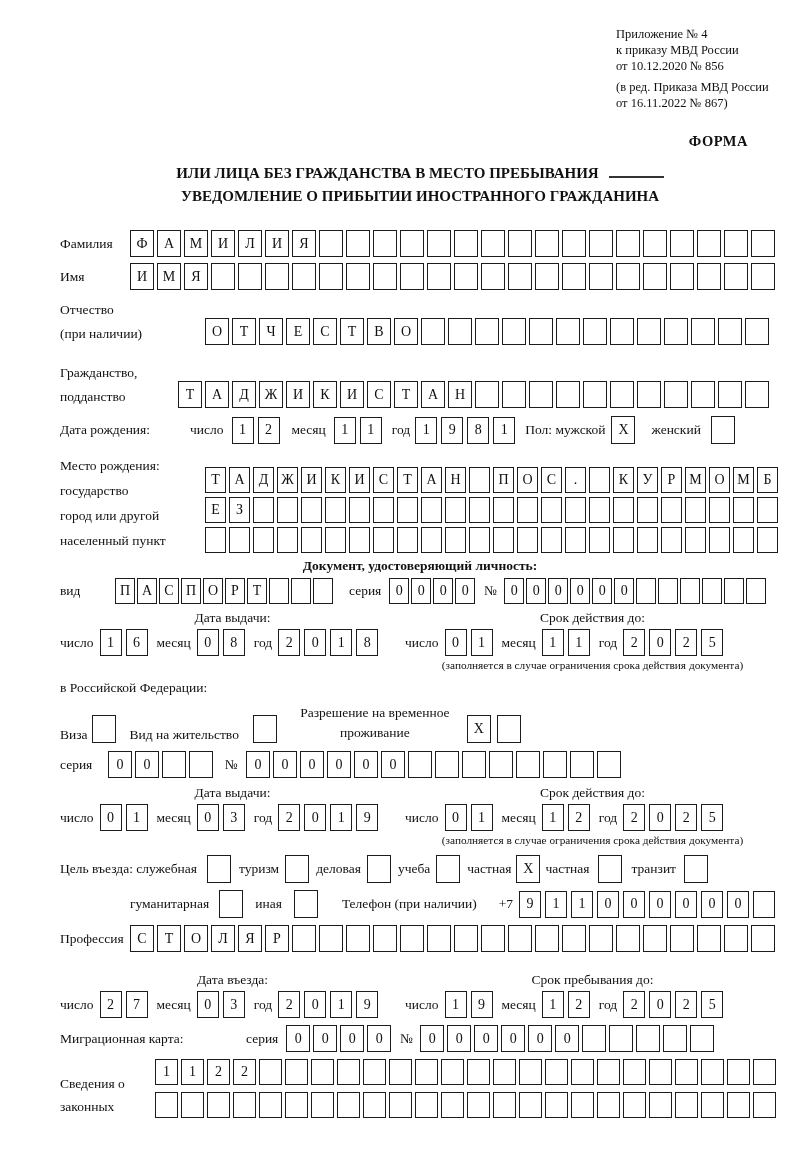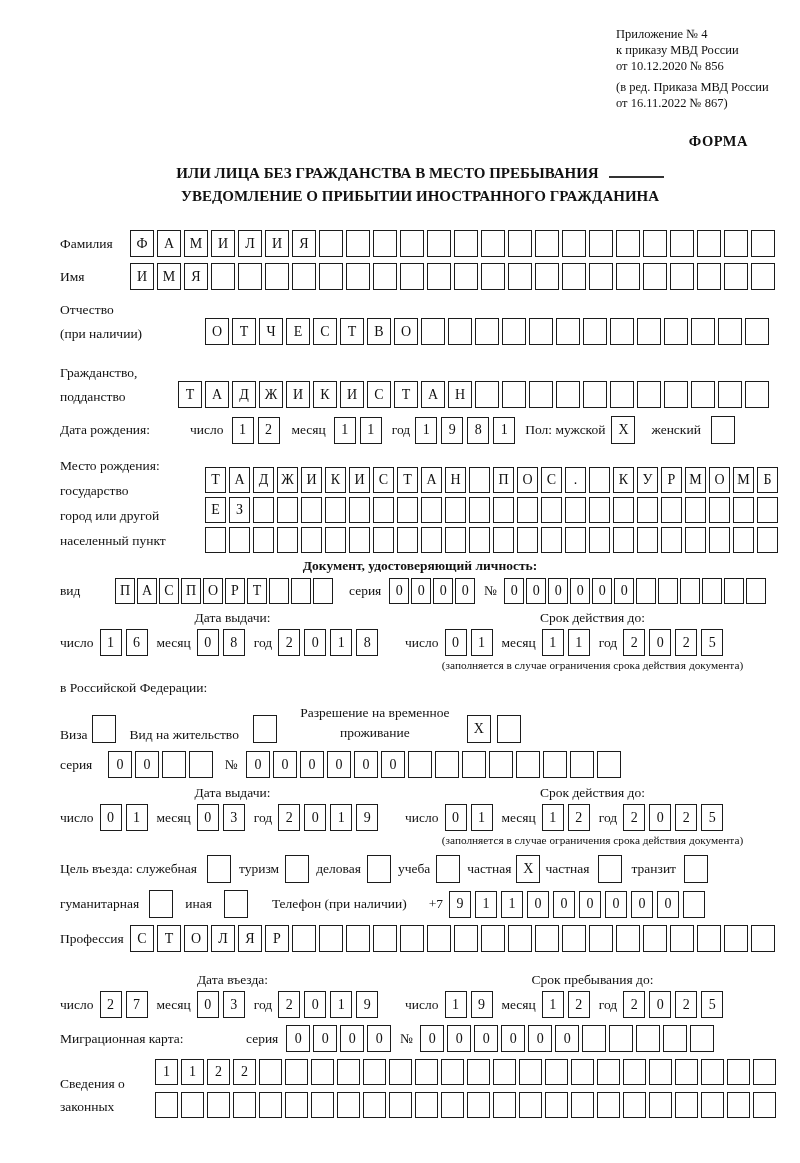--- a/index.html
+++ b/index.html
@@ -527,21 +527,21 @@
     <span style="margin-left:5px">частная</span>
     <div class="cells cb" style="margin-left:8px">
         <span class="cell"></span>
       </div>
     <span style="margin-left:10px">транзит</span>
     <div class="cells cb" style="margin-left:8px">
         <span class="cell"></span>
       </div>
   </div>
 
-  <div class="row" style="margin-top:7px;">
+  <div class="row" style="margin-top:7px;margin-left:70px">
     <span>гуманитарная</span>
     <div class="cells cb" style="margin-left:10px">
         <span class="cell"></span>
       </div>
     <span style="margin-left:12px">иная</span>
     <div class="cells cb" style="margin-left:12px">
         <span class="cell"></span>
       </div>
     <span style="margin-left:24px">Телефон (при наличии)</span>
     <span style="margin-left:22px">+7</span>

